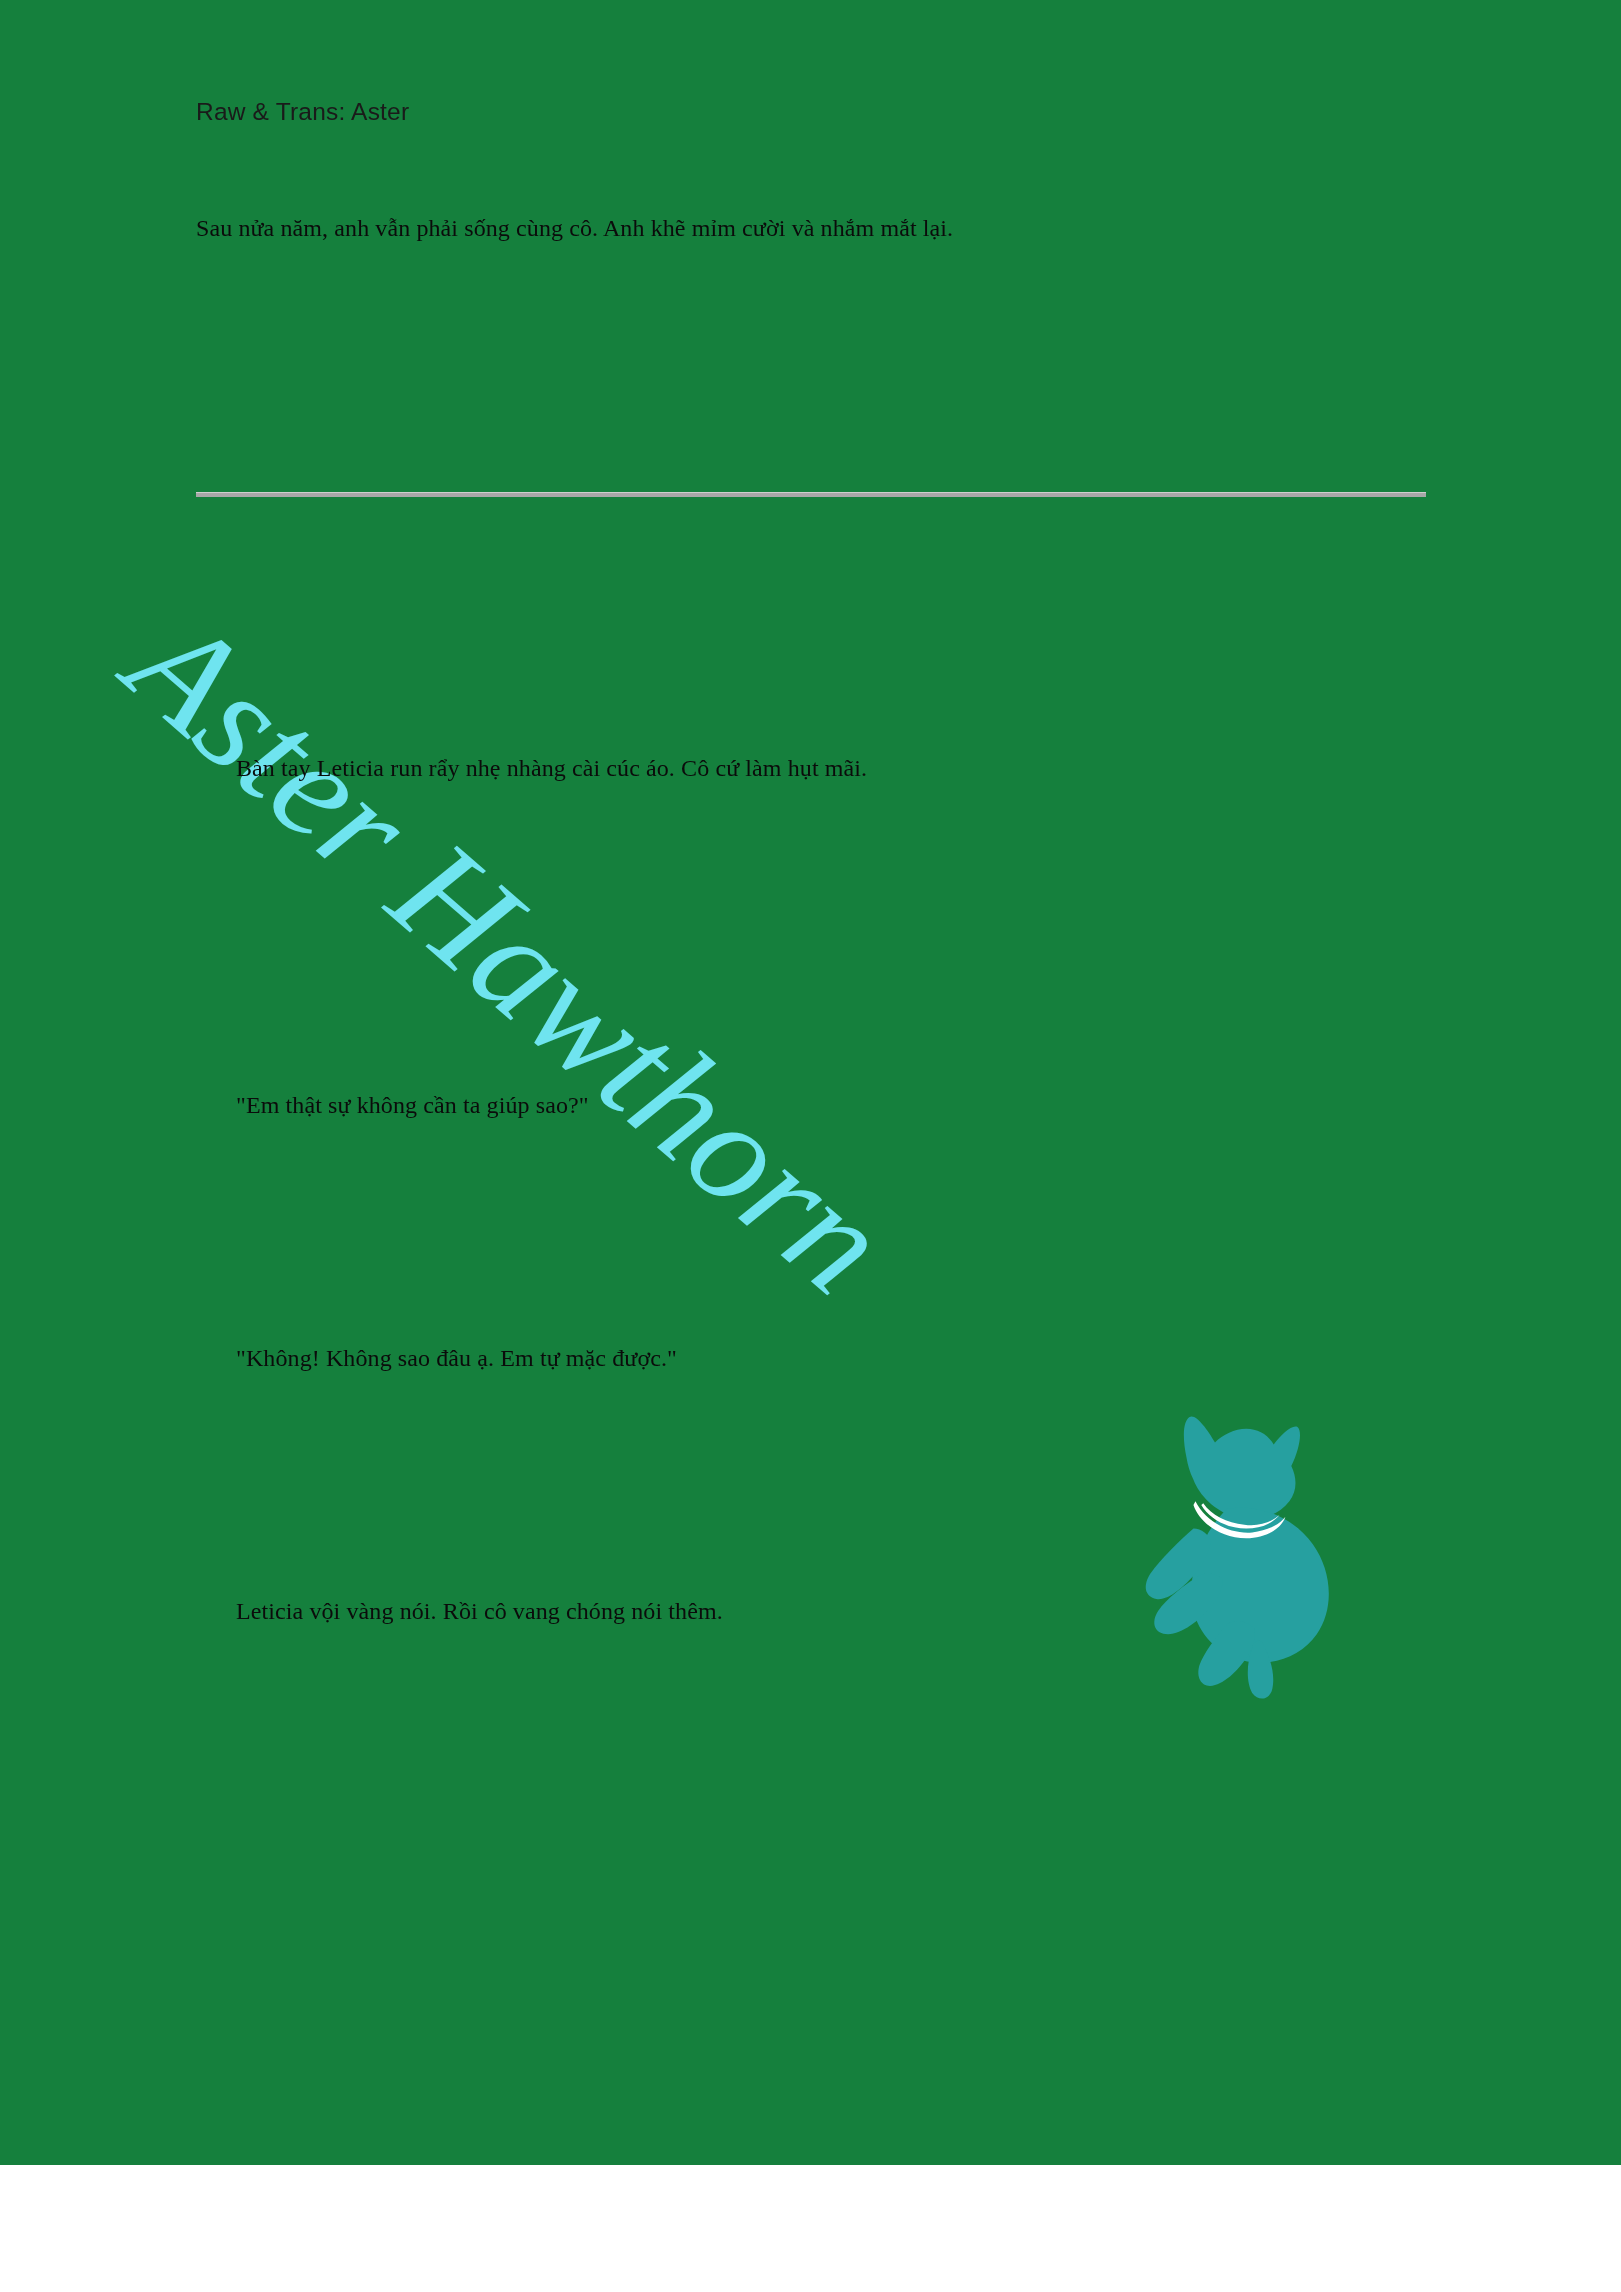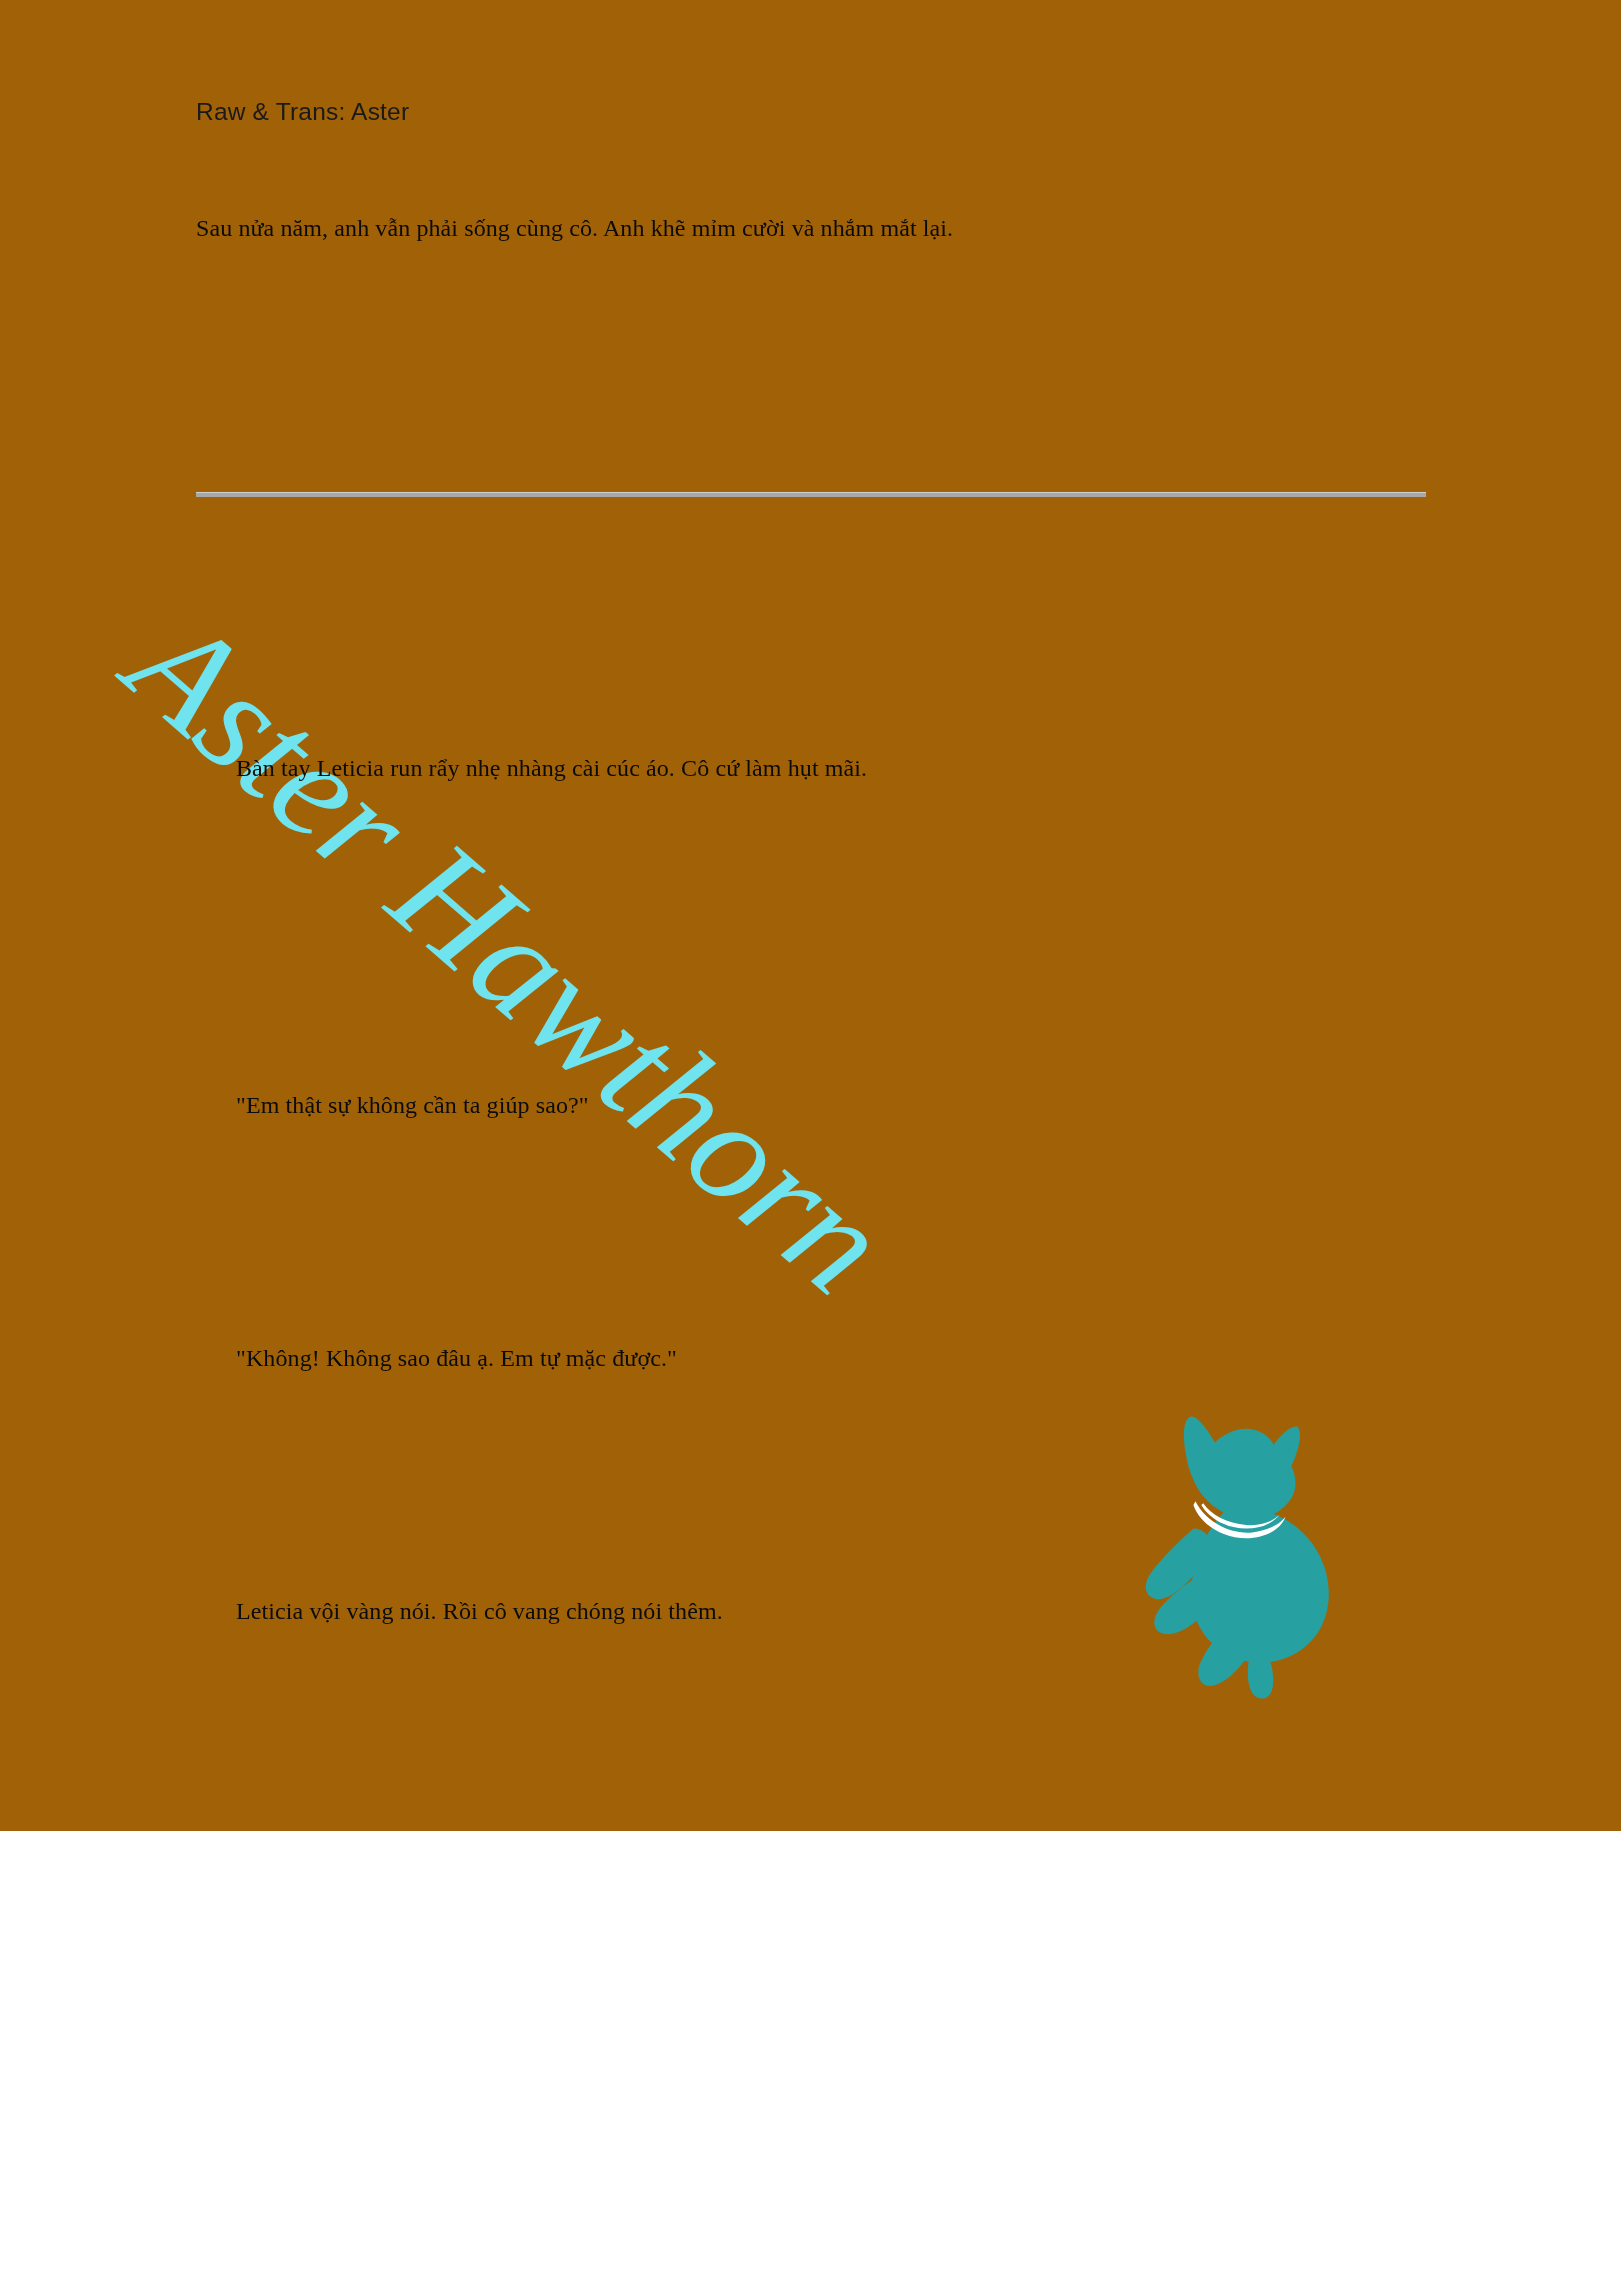--- a/index.html
+++ b/index.html
@@ -12,23 +12,23 @@
     height: 2293px;
     background: #ffffff;
     font-family: "Liberation Serif", "DejaVu Serif", serif;
     overflow: hidden;
     position: relative;
   }
 
   .page {
     position: relative;
     width: 1621px;
-    height: 1831px;
+    height: 2165px;
     overflow: hidden;
-    background: #a16207;
+    background: #15803d;
   }
 
   
   .header {
     position: absolute;
     left: 196px;
     top: 98px;
     font-family: "Liberation Sans", "DejaVu Sans", sans-serif;
     font-size: 24.5px;
     color: #1a1a1a;

